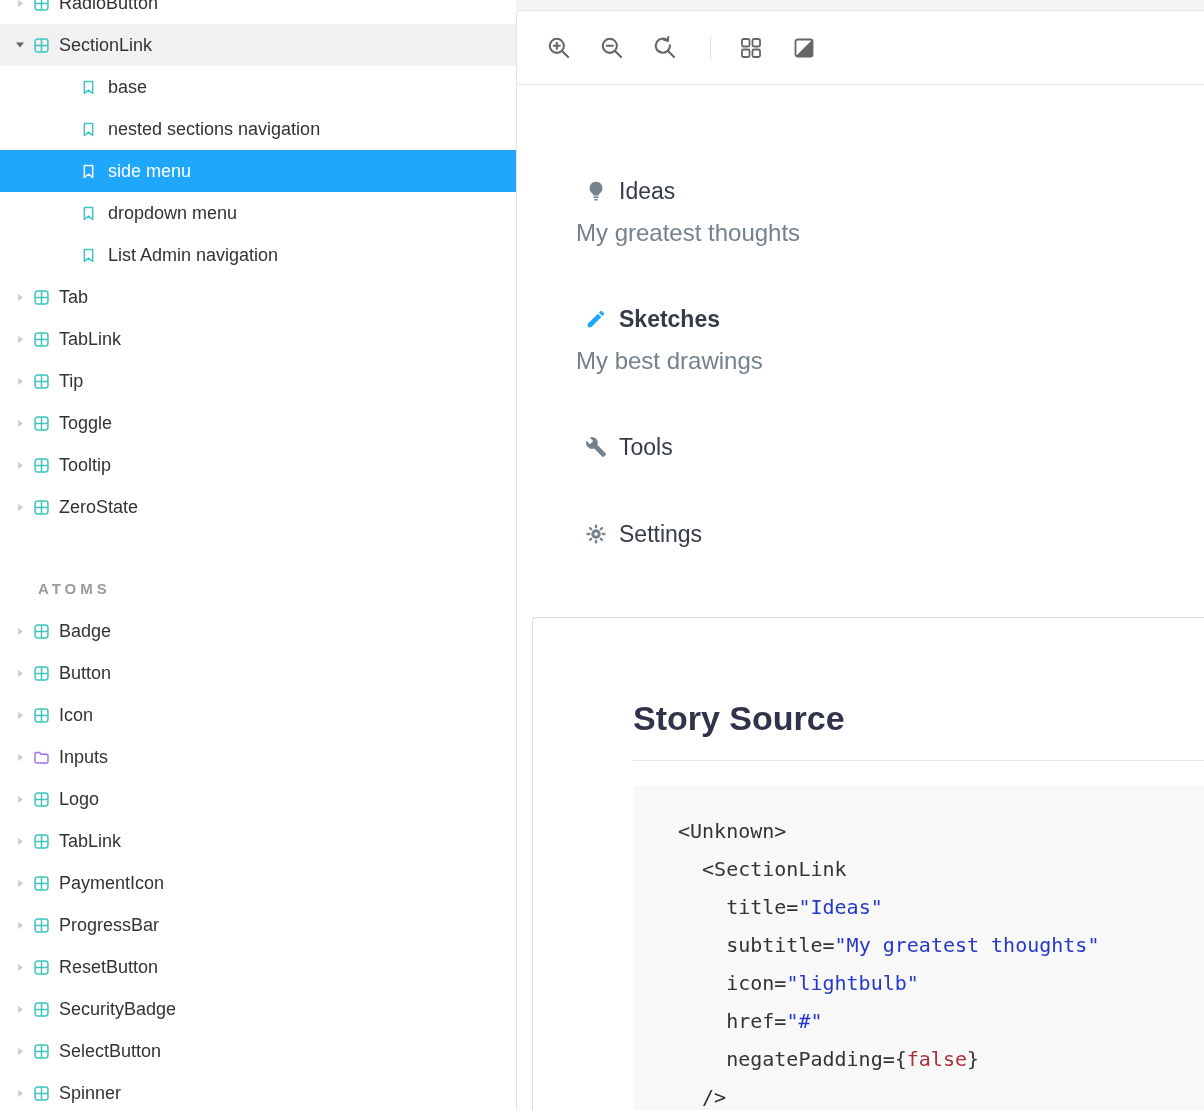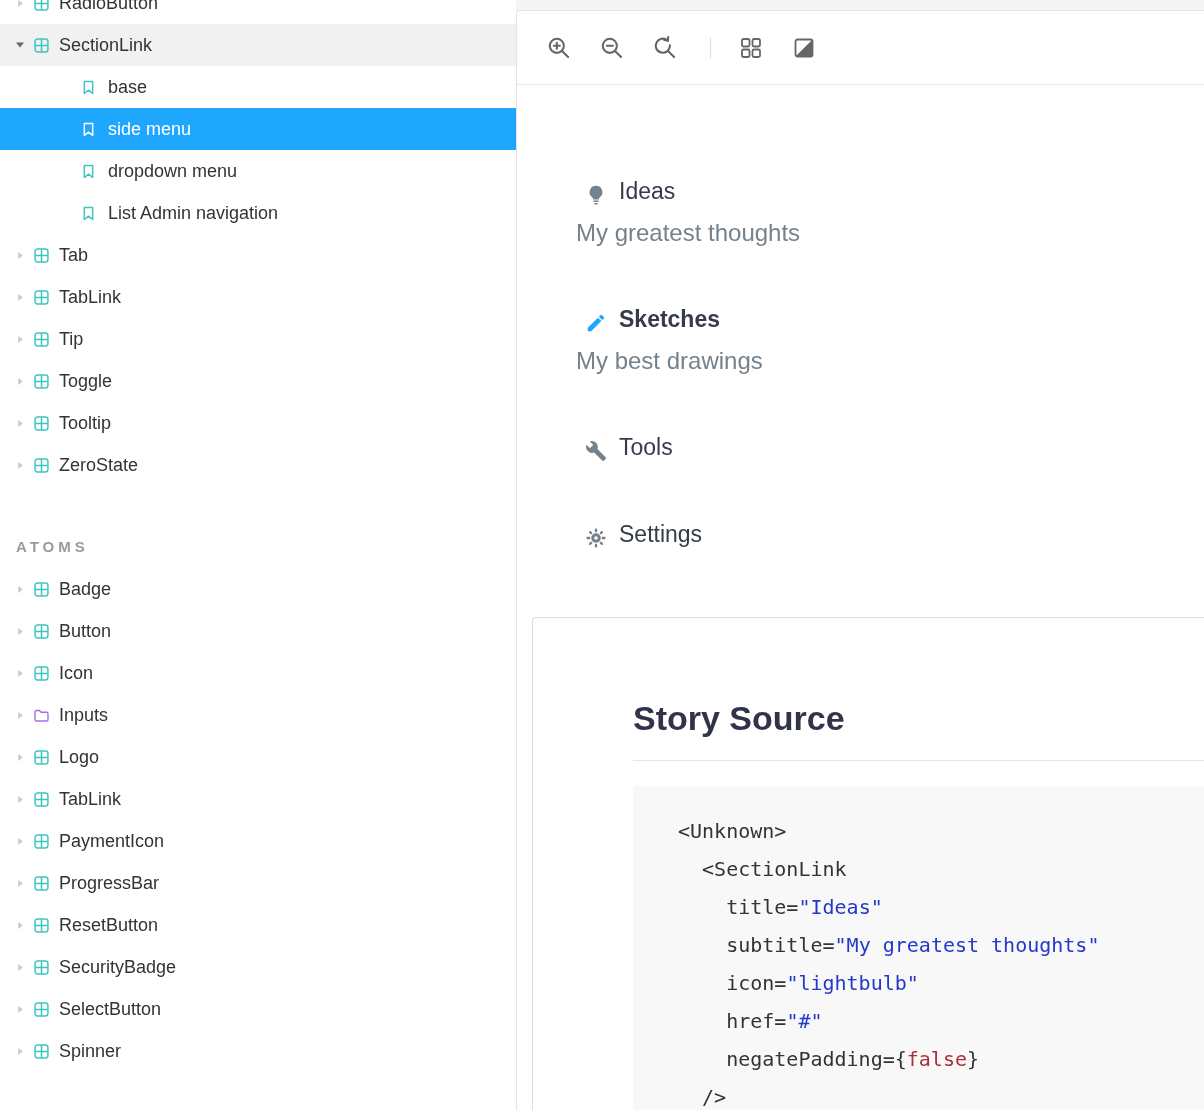--- a/index.html
+++ b/index.html
@@ -19,35 +19,35 @@
         color:var(--sidebar_text);cursor:pointer;white-space:nowrap}
   .srow .caret{width:12px;margin-right:8px;display:flex;align-items:center;justify-content:center;flex:none}
   .srow .cicon{width:15px;height:15px;margin-right:10px;display:flex;align-items:center;color:var(--teal);flex:none}
   .srow.folder .cicon{color:var(--purple)}
   .srow.story{padding-left:82px}
   .srow.story .bicon{width:13px;height:15px;margin-right:13px;display:flex;align-items:center;color:var(--teal);flex:none}
   .srow.expandedrow{background:#f1f1f1}
   .srow.selected{background:var(--accent);color:#fff}
   .srow.selected .bicon{color:#fff}
   .srow.selected .lbl{font-weight:400}
-  .sheader{margin-top:38px;height:44px;display:flex;align-items:center;padding-left:16px;
+  .sheader{margin-top:38px;height:44px;display:flex;align-items:center;padding-left:38px;
            font-size:15px;font-weight:700;letter-spacing:4px;color:var(--muted)}
 
   
   .preview{flex:1;display:flex;flex-direction:column;background:#f5f5f5;min-width:0}
   .preview-inner{margin-top:10px;flex:1;display:flex;flex-direction:column;background:#fff;
                  border-left:1px solid #e4e4e4;border-top:1px solid #e4e4e4;border-top-left-radius:4px;min-height:0}
   .toolbar{height:74px;display:flex;align-items:center;padding-left:28px;border-bottom:1px solid #e8e8e8;flex:none}
   .tbtn{width:27px;height:27px;margin-right:26px;display:flex;align-items:center;justify-content:center;
         color:var(--toolbar_icon);cursor:pointer;flex:none}
   .tdivider{width:1px;height:22px;background:#ddd;margin:0 26px 0 6px;flex:none}
 
   .canvas{height:532px;padding:91px 0 0 59px;flex:none;overflow:hidden}
   .story-item{margin-bottom:57px;cursor:pointer}
-  .story-head{display:flex;align-items:flex-end}
+  .story-head{display:flex;align-items:center}
   .sicon{width:23px;height:23px;margin-left:8px;margin-right:12px;display:flex;align-items:center;
          justify-content:center;color:var(--icon_gray);flex:none}
   .sicon.blue{color:var(--accent)}
   .story-title{font-size:23px;line-height:30px;color:var(--canvas_text)}
   .story-title.bold{font-weight:700}
   .story-sub{margin-top:13px;font-size:24px;line-height:28px;color:var(--subtitle)}
 
   
   .docs-wrap{flex:1;background:#fff;min-height:0}
   .docs-card{margin-left:15px;height:100%;background:#fff;border-top:1px solid #dcdcdc;
@@ -105,20 +105,28 @@
 
     <div class="srow story">
       <span class="bicon">
           <svg viewBox="0 0 14 16" width="13" height="15">
             <path d="M2.5 1.5h9v13L7 10.9l-4.5 3.6z" fill="none" stroke="currentColor" stroke-width="1.6" stroke-linejoin="round"></path>
           </svg>
         </span>
       <span class="lbl">base</span>
     </div>
 
+    <div class="srow story">
+      <span class="bicon">
+          <svg viewBox="0 0 14 16" width="13" height="15">
+            <path d="M2.5 1.5h9v13L7 10.9l-4.5 3.6z" fill="none" stroke="currentColor" stroke-width="1.6" stroke-linejoin="round"></path>
+          </svg>
+        </span>
+      <span class="lbl">nested sections navigation</span>
+    </div>
 
     <div class="srow story selected">
       <span class="bicon">
           <svg viewBox="0 0 14 16" width="13" height="15">
             <path d="M2.5 1.5h9v13L7 10.9l-4.5 3.6z" fill="none" stroke="currentColor" stroke-width="1.6" stroke-linejoin="round"></path>
           </svg>
         </span>
       <span class="lbl">side menu</span>
     </div>
 

